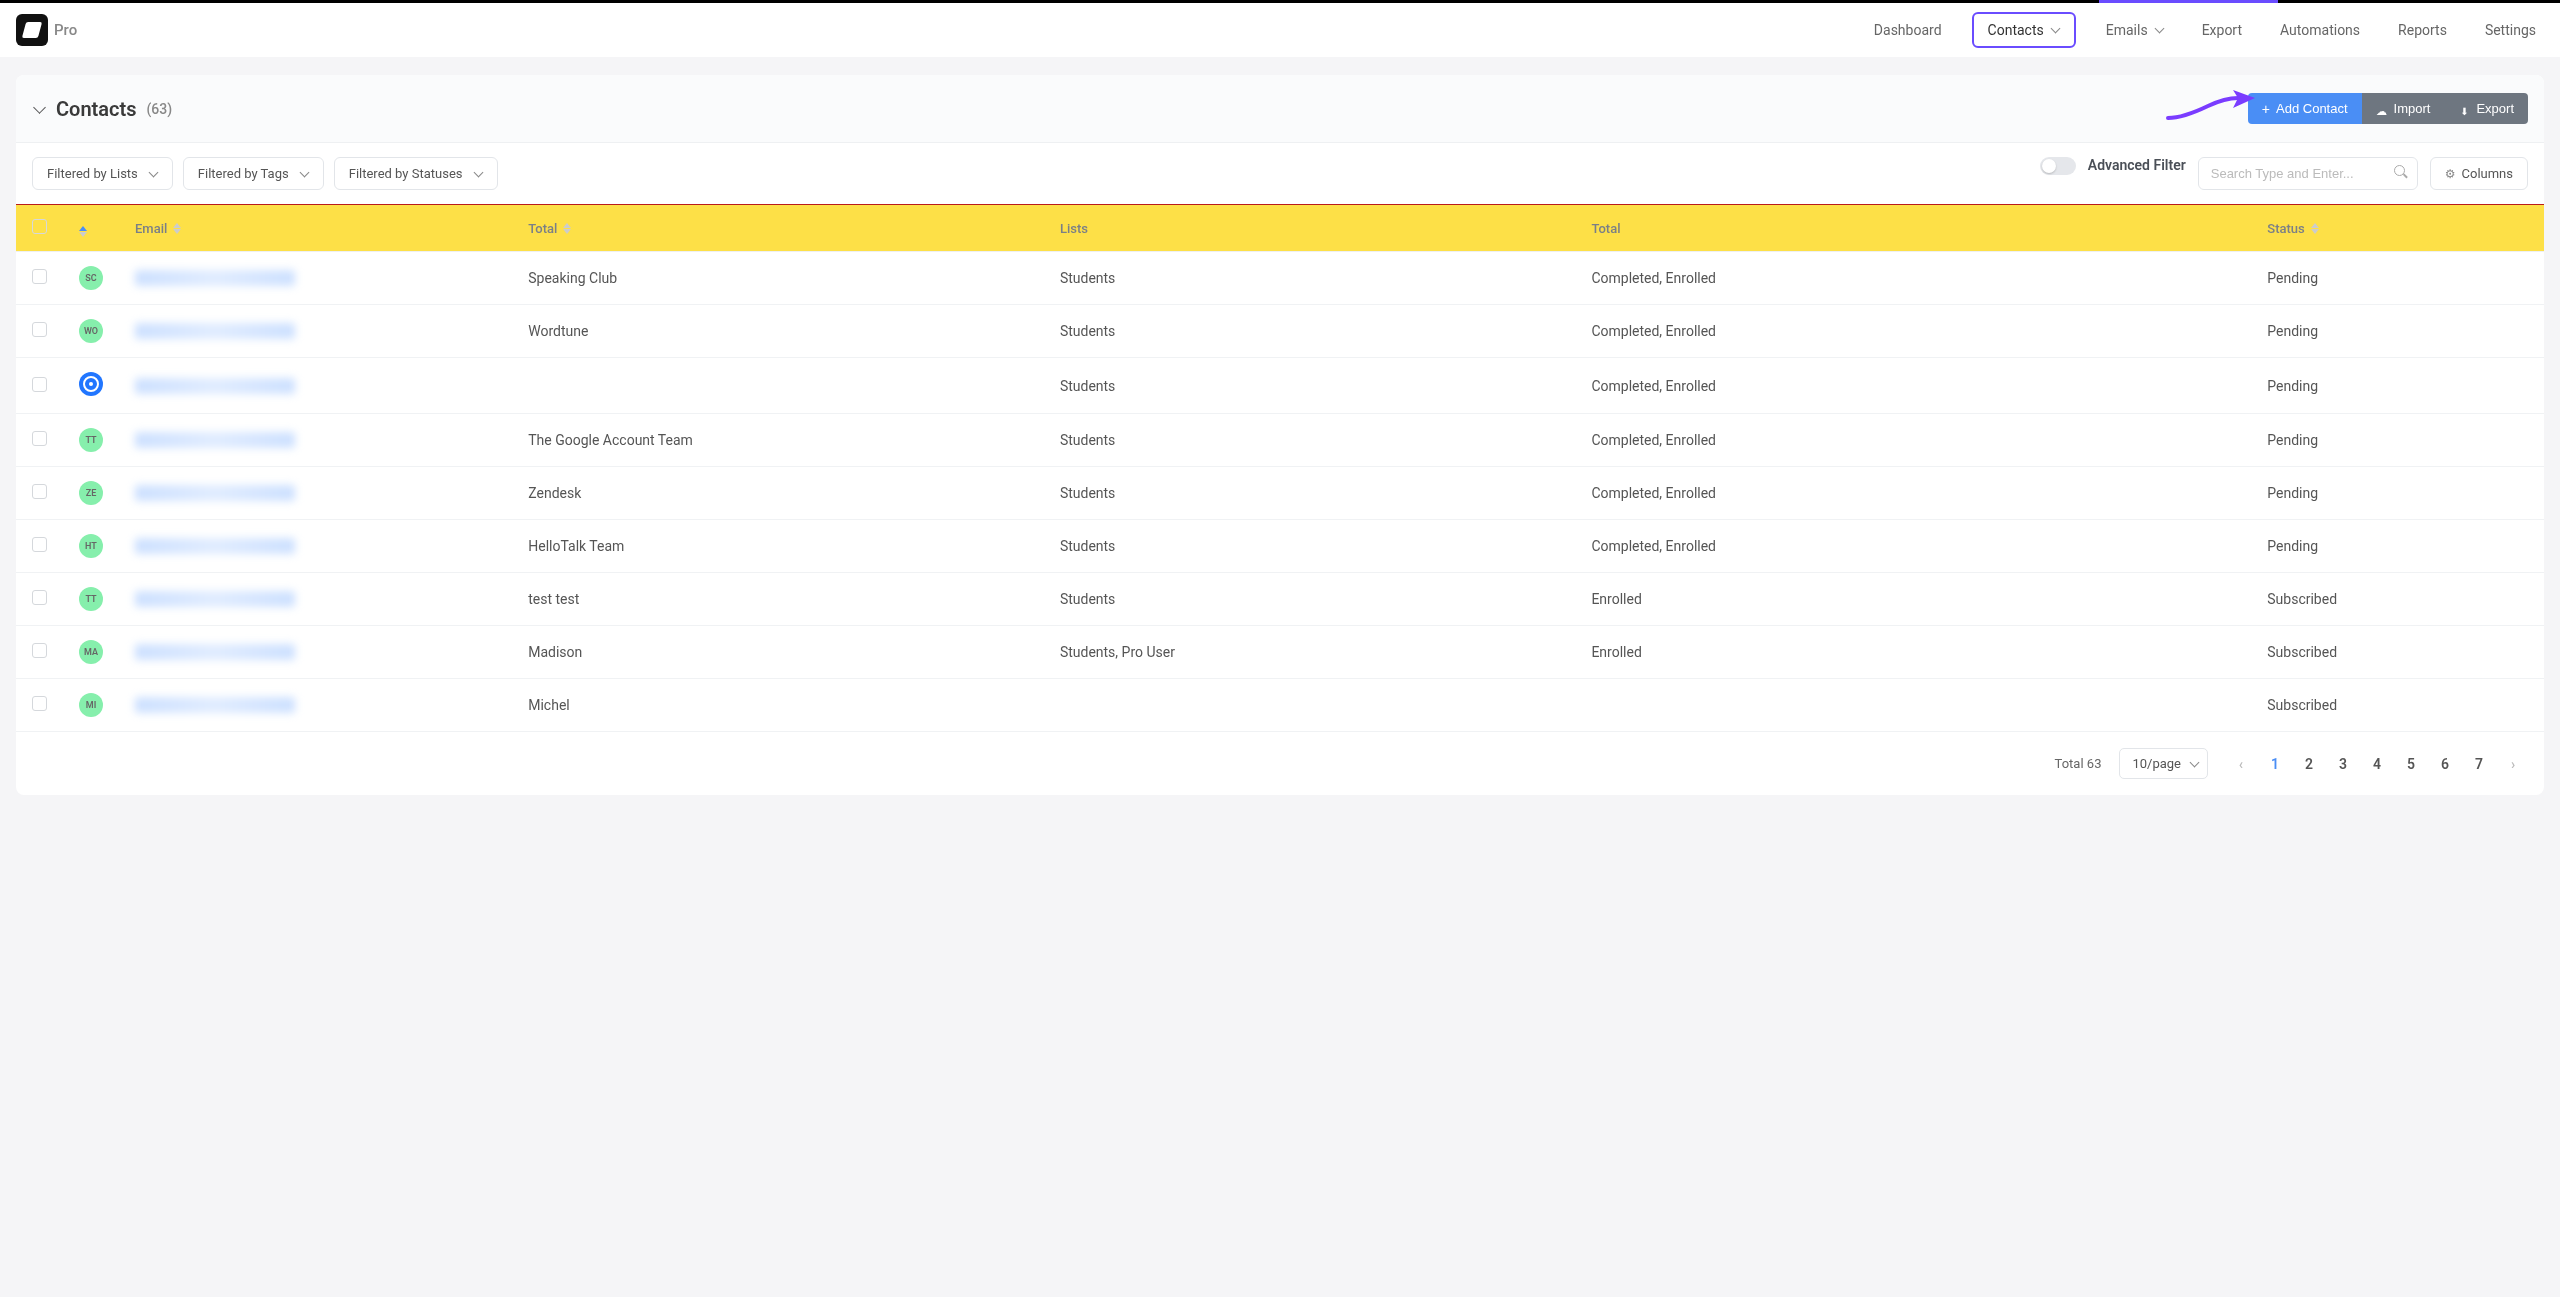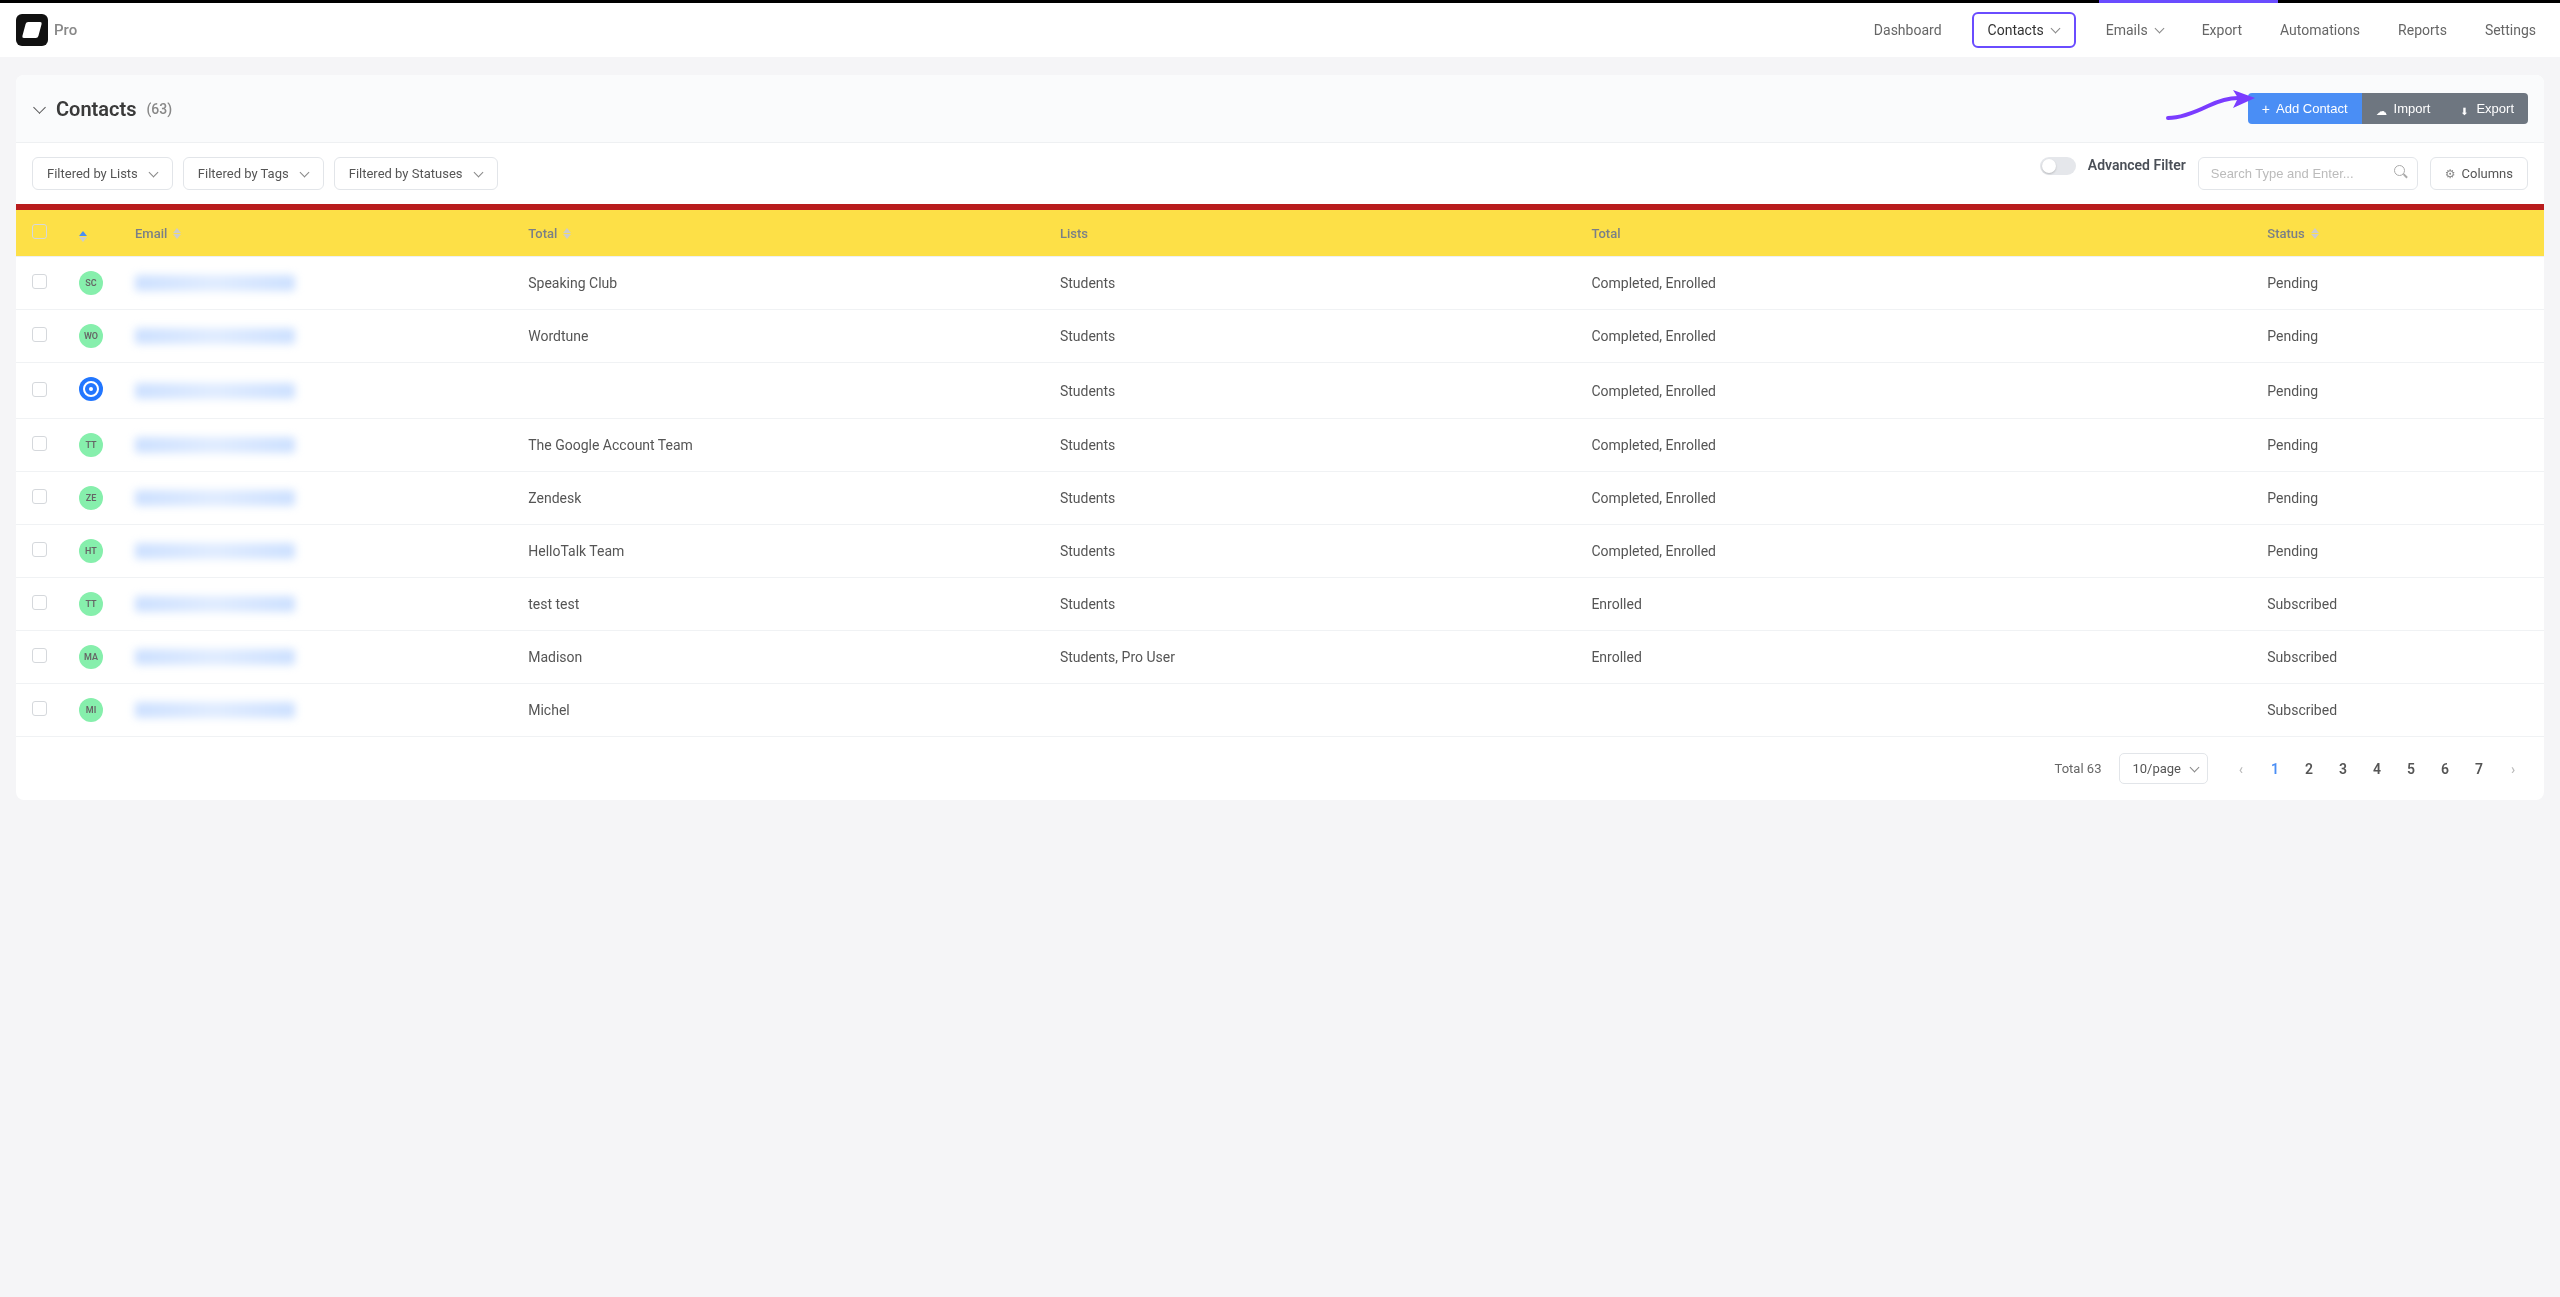--- a/index.html
+++ b/index.html
@@ -29,21 +29,21 @@
 .btn-primary { background: #4a8ef5; color: #fff; border-radius: 4px 0 0 4px; }
 .btn-gray { background: #6e7680; color: #fff; }
 .btn-gray.mid { }
 .btn-gray.last { border-radius: 0 4px 4px 0; }
 .plus { font-size: 14px; line-height: 1; }
 .cloud-icon, .download-icon { width: 12px; height: 12px; display:inline-block; }
 .cloud-icon::before { content: '☁'; font-size: 11px; }
 .download-icon::before { content: '⬇'; font-size: 10px; }
 .arrow-annotation { position: relative; right: -10px; top: 2px; width: 90px; height: 30px; }
 .arrow-svg { position: absolute; right: 0; top: -6px; }
-.filter-bar { padding: 14px 16px; display: flex; align-items: center; justify-content: space-between; border-bottom: 6px solid #b91c1c; }
+.filter-bar { padding: 14px 16px; display: flex; align-items: center; justify-content: space-between; border-bottom: 1px solid #b91c1c; }
 .filter-group { display: flex; gap: 10px; }
 .filter-btn { background: #fff; border: 1px solid #e2e5e9; border-radius: 6px; padding: 8px 14px; font-size: 13px; color: #555; display: flex; align-items: center; gap: 10px; cursor: pointer; }
 .right-controls { display: flex; gap: 12px; }
 .toggle { width: 36px; height: 18px; background: #e5e7eb; border-radius: 10px; position: relative; cursor: pointer; }
 .toggle::after { content:''; width: 14px; height: 14px; background:#fff; border-radius:50%; position:absolute; top:2px; left:2px; box-shadow: 0 1px 2px rgba(0,0,0,0.2); }
 .adv-label { font-size: 14px; font-weight: 600; color: #4a4f57; }
 .search-box { position: relative; }
 .search-input { border: 1px solid #e2e5e9; border-radius: 6px; padding: 8px 32px 8px 12px; font-size: 13px; width: 220px; color:#555; }
 .search-input::placeholder { color: #bbb; }
 .search-icon { position: absolute; right: 10px; top: 8px; width: 14px; height: 14px; }

